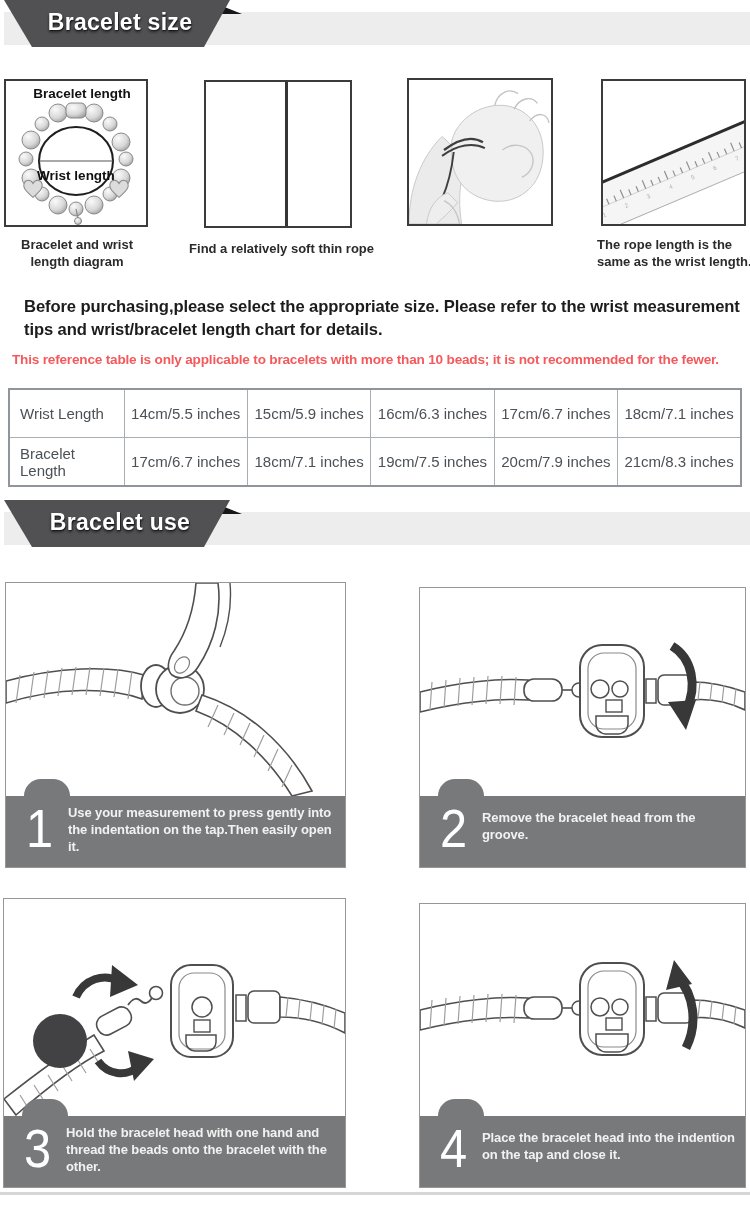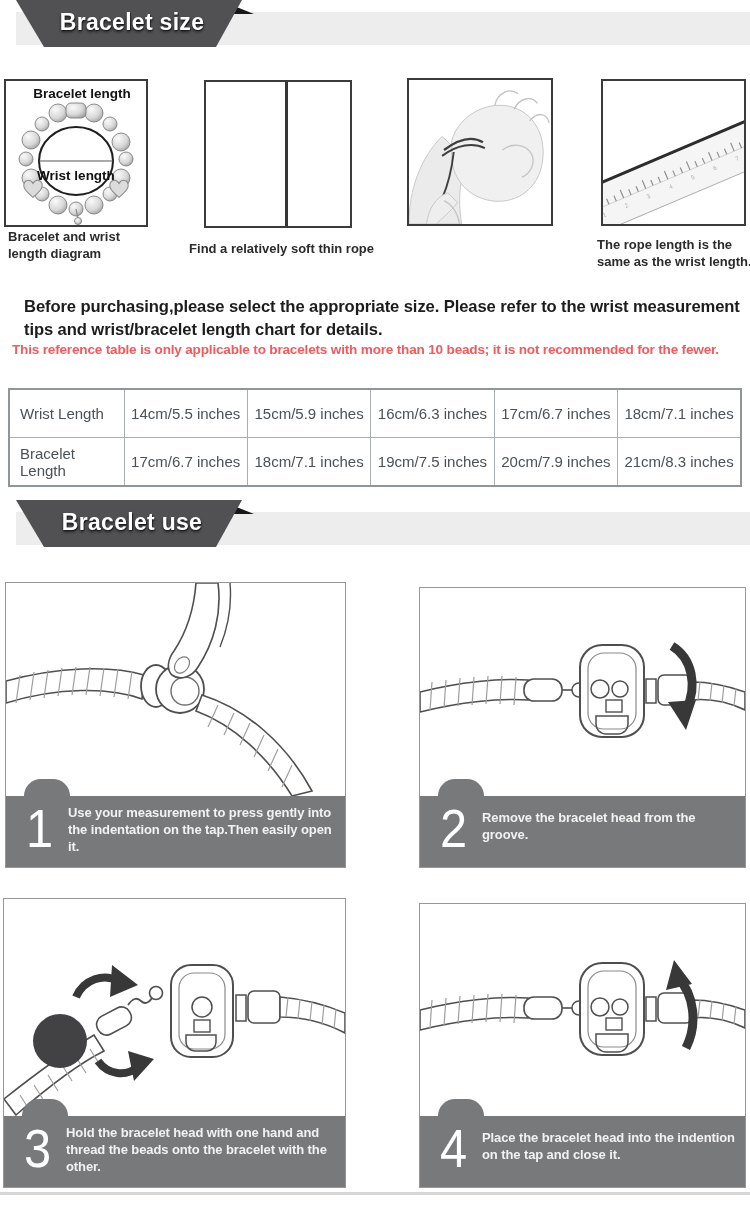--- a/index.html
+++ b/index.html
@@ -1,46 +1,46 @@
 <!DOCTYPE html>
 <html><head>
 <meta charset="utf-8">
 <style>
   html,body{margin:0;padding:0;background:#fff;}
   .canvas{position:relative;width:750px;height:1213px;background:#ffffff;overflow:hidden;
           font-family:"Liberation Sans",sans-serif;}
 
   
-  .ribbon{position:absolute;left:16px;width:657px;height:60px;}
+  .ribbon{position:absolute;left:4px;width:657px;height:60px;}
   .ribbon-strip{position:absolute;left:0;top:12px;width:750px;height:33px;background:#ededee;}
   .ribbon-fold{position:absolute;left:203px;top:0;width:35px;height:14px;background:#17171a;
                clip-path:polygon(0 0,100% 100%,0 100%);}
   .ribbon-trap{position:absolute;left:0;top:0;width:240px;height:47px;background:#515154;
                clip-path:polygon(0 0,226px 0,200px 100%,28px 100%);}
   .ribbon-label{position:absolute;left:30px;top:9px;width:172px;text-align:center;
                 color:#ffffff;font-size:23px;font-weight:700;letter-spacing:.3px;
                 text-shadow:0 2px 3px rgba(0,0,0,.65),1px 1px 0 rgba(0,0,0,.4);}
 
   
   .gbox{position:absolute;background:#fff;border:2px solid #3b3b3b;box-sizing:border-box;}
   .gbox1{left:4px;top:79px;width:144px;height:148px;}
   .gbox2{left:204px;top:80px;width:148px;height:148px;}
   .gbox3{left:407px;top:78px;width:146px;height:148px;}
   .gbox4{left:601px;top:79px;width:145px;height:147px;}
   .rope-line{position:absolute;left:55%;top:0;bottom:0;width:3px;background:#353535;}
   .gcap{position:absolute;font-size:13px;line-height:16.5px;font-weight:700;color:#2b2b2b;}
-  .gcap1{left:8px;top:229px;width:138px;text-align:left;}
+  .gcap1{left:8px;top:237px;width:138px;text-align:center;}
   .gcap2{left:182px;top:241px;width:192px;text-align:right;}
   .gcap3{left:406px;top:237px;width:164px;}
   .gcap4{left:597px;top:237px;width:162px;}
 
   
   .intro{position:absolute;left:24px;top:295px;width:736px;font-size:16.6px;line-height:23px;
          font-weight:700;color:#1c1c1c;letter-spacing:-0.1px;}
-  .note{position:absolute;left:12px;top:342px;width:738px;font-size:13.6px;font-weight:700;
+  .note{position:absolute;left:12px;top:352px;width:738px;font-size:13.6px;font-weight:700;
         color:#f4595c;letter-spacing:-0.2px;}
 
   
   .size-table{position:absolute;left:8px;top:388px;width:734px;border-collapse:collapse;
               table-layout:fixed;border:2px solid #8f959a;}
   .size-table td{border:1px solid #a9aeb3;height:47px;font-size:15px;color:#4b5156;
                  text-align:center;padding:0;}
   .size-table td.rowlabel{text-align:left;padding-left:10px;}
 
   

